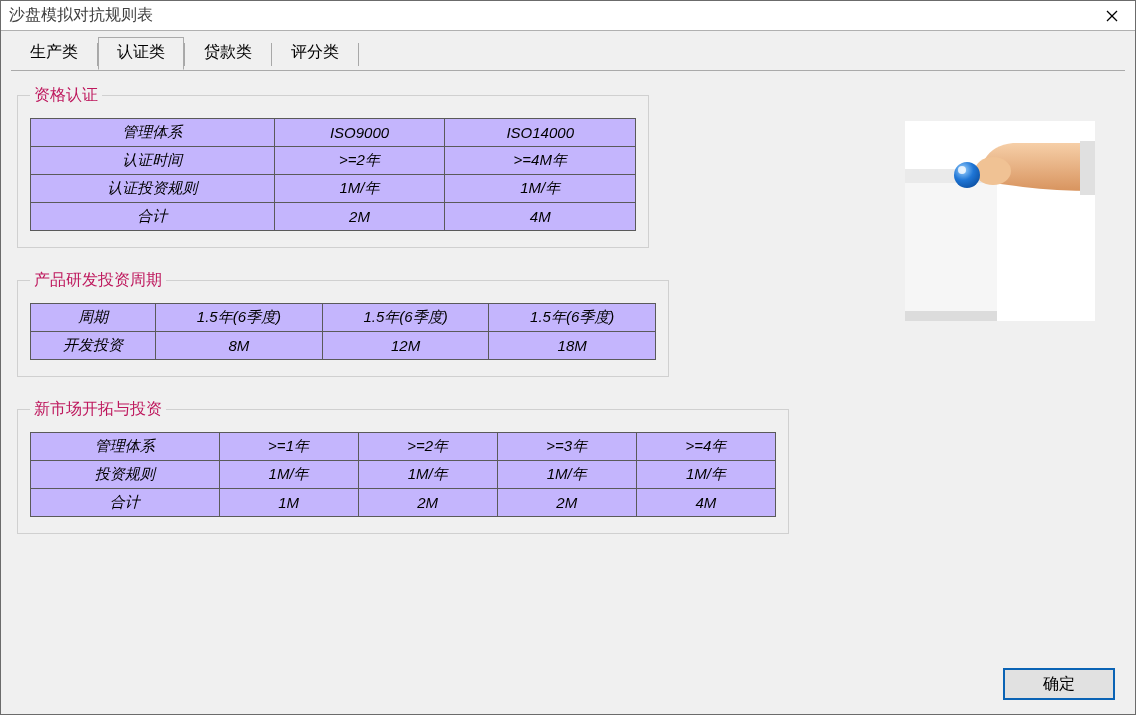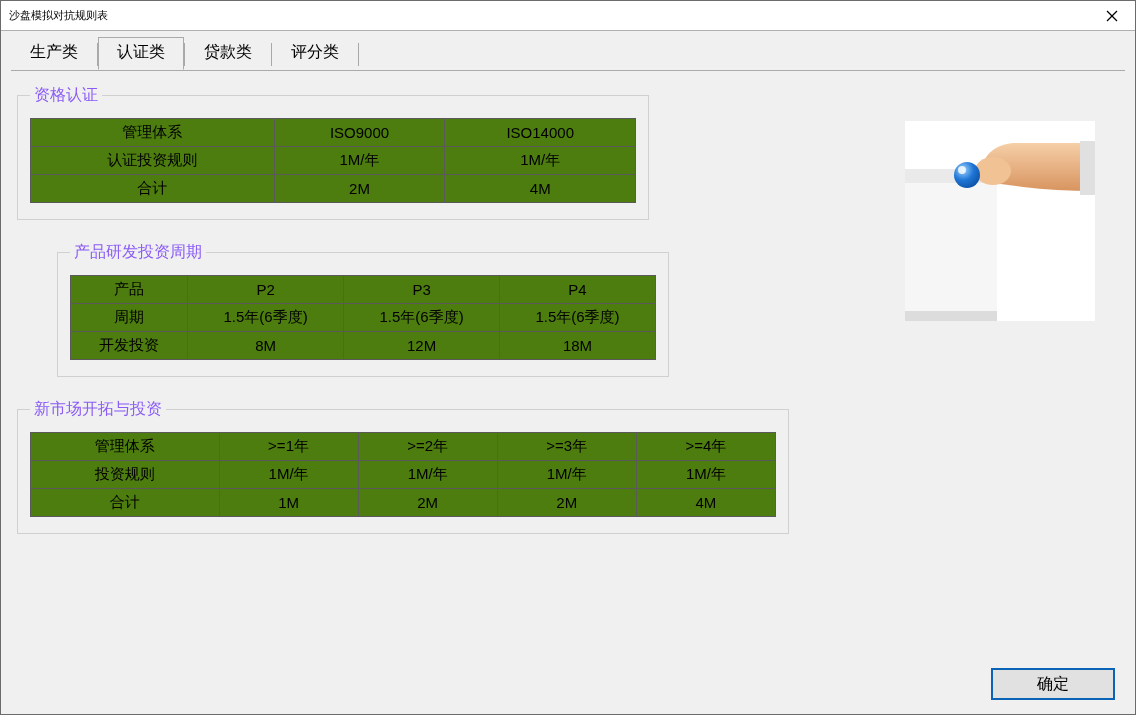--- a/index.html
+++ b/index.html
@@ -23,21 +23,21 @@
   }
   .titlebar {
     height:30px;
     background:#ffffff;
     border-bottom:1px solid #b0b0b0;
     display:flex;
     align-items:center;
     padding-left:8px;
     position:relative;
   }
-  .title-text { font-size:11px; color:#000000; }
+  .title-text { font-size:16px; color:#404040; }
   .close-btn {
     position:absolute;
     right:0; top:0;
     width:46px; height:29px;
     display:flex; align-items:center; justify-content:center;
     cursor:pointer;
   }
   .close-btn svg { width:12px; height:12px; }
   .tabs {
     display:flex;
@@ -69,30 +69,31 @@
     padding:14px 6px 0 6px;
     height:calc(100% - 100px);
     position:relative;
   }
   fieldset.group {
     border:1px solid #d0d0d0;
     margin:0 330px 22px 0;
     padding:12px 12px 16px 12px;
   }
   fieldset.group.narrow { margin-right:470px; }
-  fieldset.group.mid { margin-right:450px;margin-left:40px; }
+  fieldset.group.mid { margin-right:450px; }
   legend {
     padding:0 4px;
     font-size:16px;
-    color:#8b5cf6;
+    color:#be185d;
   }
   table.rules {
     border-collapse:collapse;
     width:100%;
-    background:#4d7c0f;
+    background:#c4b5fd;
+    font-style:italic;
   }
   table.rules td {
     border:1px solid #5a5a5a;
     padding:4px 6px;
     text-align:center;
     font-size:15px;
     white-space:nowrap;
   }
   .illustration {
     position:absolute;
@@ -100,21 +101,21 @@
     top:50px;
     width:190px;
     height:200px;
     background:#fff;
     border-radius:2px;
   }
   .ok-button {
     position:absolute;
     right:20px;
     bottom:14px;
-    width:124px;
+    width:112px;
     height:32px;
     background:#e1e1e1;
     border:2px solid #0a63b5;
     font-size:16px;
     cursor:pointer;
   }
 </style>
 </head>
 <body>
 
@@ -145,43 +146,42 @@
     <fieldset class="group narrow">
       <legend>资格认证</legend>
       <table class="rules">
         <tbody>
             <tr>
           <td>管理体系</td>
           <td>ISO9000</td>
           <td>ISO14000</td>
         </tr>
         <tr>
+          <td>认证时间</td>
+          <td>&gt;=2年</td>
+          <td>&gt;=4M年</td>
+        </tr>
+        <tr>
           <td>认证投资规则</td>
           <td>1M/年</td>
           <td>1M/年</td>
         </tr>
         <tr>
           <td>合计</td>
           <td>2M</td>
           <td>4M</td>
         </tr>
       </tbody>
         </table>
     </fieldset>
 
     <fieldset class="group mid">
       <legend>产品研发投资周期</legend>
       <table class="rules">
         <tbody>
-            <tr>
-          <td>产品</td>
-          <td>P2</td>
-          <td>P3</td>
-          <td>P4</td>
-        </tr>
         <tr>
           <td>周期</td>
           <td>1.5年(6季度)</td>
           <td>1.5年(6季度)</td>
           <td>1.5年(6季度)</td>
         </tr>
         <tr>
           <td>开发投资</td>
           <td>8M</td>
           <td>12M</td>

